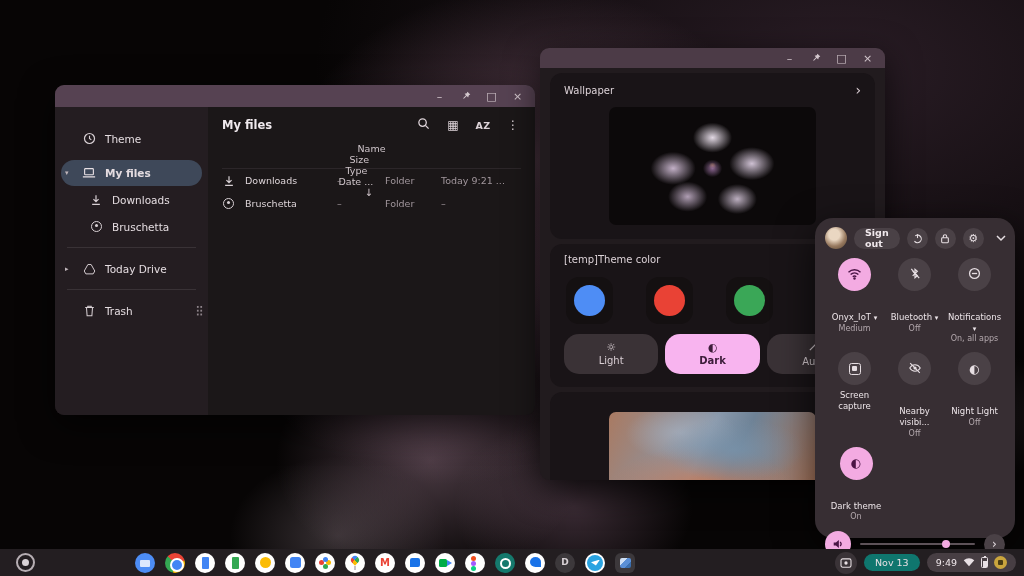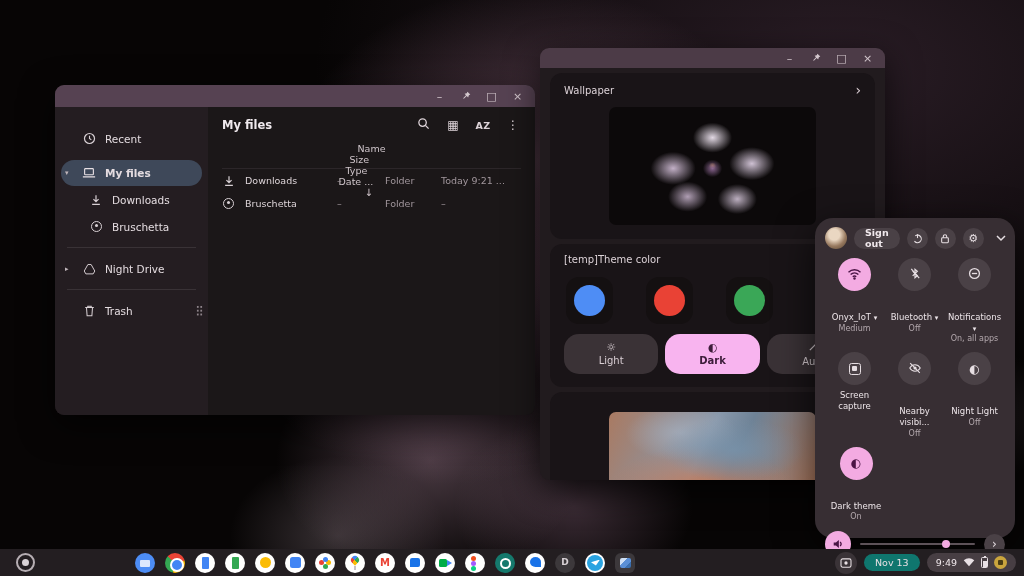--- a/index.html
+++ b/index.html
@@ -239,21 +239,21 @@
   <div class="files-body">
     <aside class="files-side">
       <div class="srow">
         <span class="noexp"></span>
         <span class="sicon">
           <svg width="13" height="13" viewBox="0 0 14 14">
               <circle cx="7" cy="7" r="5.4" fill="none" stroke="#d8d0d4" stroke-width="1.3"></circle>
               <path d="M7 4v3l2 1.5" fill="none" stroke="#d8d0d4" stroke-width="1.2"></path>
             </svg>
         </span>
-        <span>Recent</span>
+        <span>Theme</span>
       </div>
       <div style="height:8px"></div>
       <div class="srow sel">
         <span class="exp">▾</span>
         <span class="sicon">
           <svg width="14" height="12" viewBox="0 0 16 13">
               <rect x="3" y="1.5" width="10" height="7" rx="1" fill="none" stroke="#e8e0e4" stroke-width="1.3"></rect>
               <path d="M1 11h14" stroke="#e8e0e4" stroke-width="1.3"></path>
             </svg>
         </span>
@@ -275,21 +275,21 @@
         <span>Bruschetta</span>
       </div>
       <div class="side-div"></div>
       <div class="srow">
         <span class="exp">▸</span>
         <span class="sicon">
           <svg width="13" height="12" viewBox="0 0 16 14">
               <path d="M6 1.5h4l4.5 8-2 3.5h-9l-2-3.5z" fill="none" stroke="#d8d0d4" stroke-width="1.2"></path>
             </svg>
         </span>
-        <span>Night Drive</span>
+        <span>Today Drive</span>
       </div>
       <div class="side-div"></div>
       <div class="srow">
         <span class="noexp"></span>
         <span class="sicon">
           <svg width="11" height="12" viewBox="0 0 12 14">
               <path d="M1 3h10M4 3V1.5h4V3M2.5 3l.7 9.5h5.6L9.5 3" fill="none" stroke="#d8d0d4" stroke-width="1.2"></path>
             </svg>
         </span>
         <span>Trash</span>

